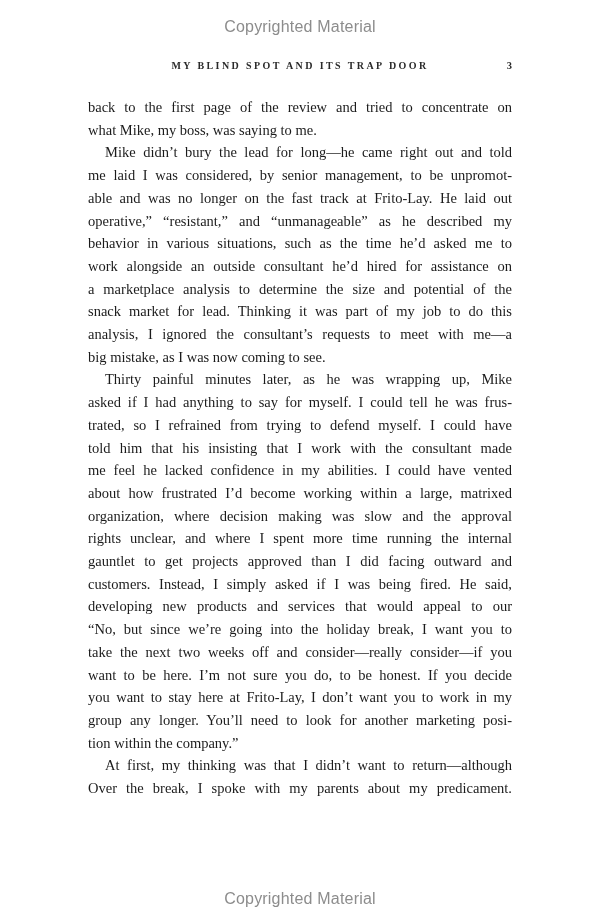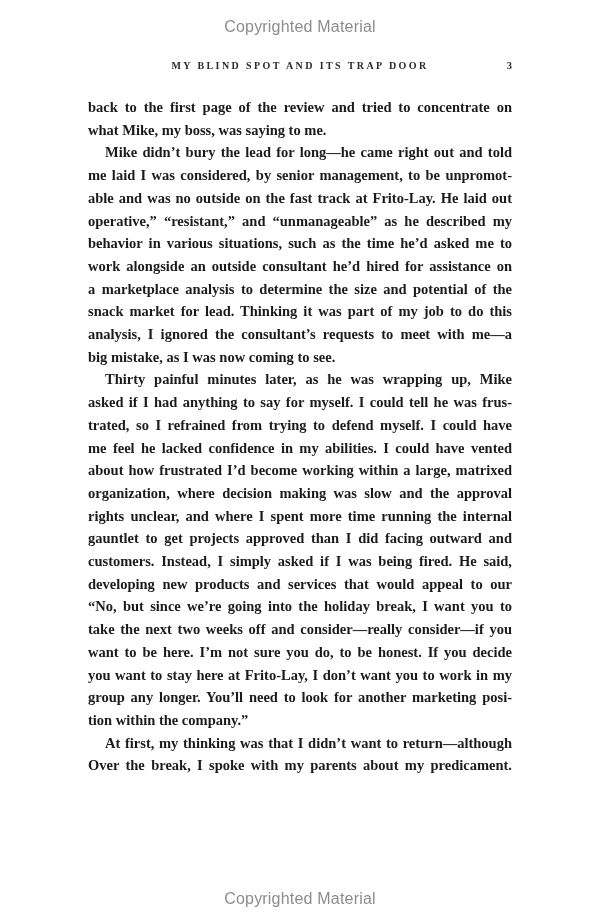--- a/index.html
+++ b/index.html
@@ -52,21 +52,21 @@
 
   .body-text {
     position: absolute;
     top: 96px;
     left: 88px;
     width: 424px;
     font-size: 14.5px;
     line-height: 22.7px;
     color: #1b1b1b;
   }
-  .para { margin: 0; padding: 0; font-weight: bold; }
+  .para { margin: 0; padding: 0; }
   .line {
     text-align: justify;
     text-align-last: justify;
     -moz-text-align-last: justify;
     white-space: normal;
   }
   .line.last {
     text-align-last: left;
     -moz-text-align-last: left;
   }
@@ -91,33 +91,34 @@
   </div>
 
   <div class="body-text">
       <div class="para">
         <div class="line">back to the first page of the review and tried to concentrate on</div>
         <div class="line last">what Mike, my boss, was saying to me.</div>
       </div>
       <div class="para indent">
         <div class="line">Mike didn’t bury the lead for long—he came right out and told</div>
         <div class="line">me laid I was considered, by senior management, to be unpromot-</div>
-        <div class="line">able and was no outside on the fast track at Frito-Lay. He laid out</div>
+        <div class="line">able and was no longer on the fast track at Frito-Lay. He laid out</div>
         <div class="line">operative,” “resistant,” and “unmanageable” as he described my</div>
         <div class="line">behavior in various situations, such as the time he’d asked me to</div>
         <div class="line">work alongside an outside consultant he’d hired for assistance on</div>
         <div class="line">a marketplace analysis to determine the size and potential of the</div>
         <div class="line">snack market for lead. Thinking it was part of my job to do this</div>
         <div class="line">analysis, I ignored the consultant’s requests to meet with me—a</div>
         <div class="line last">big mistake, as I was now coming to see.</div>
       </div>
       <div class="para indent">
         <div class="line">Thirty painful minutes later, as he was wrapping up, Mike</div>
         <div class="line">asked if I had anything to say for myself. I could tell he was frus-</div>
         <div class="line">trated, so I refrained from trying to defend myself. I could have</div>
+        <div class="line">told him that his insisting that I work with the consultant made</div>
         <div class="line">me feel he lacked confidence in my abilities. I could have vented</div>
         <div class="line">about how frustrated I’d become working within a large, matrixed</div>
         <div class="line">organization, where decision making was slow and the approval</div>
         <div class="line">rights unclear, and where I spent more time running the internal</div>
         <div class="line">gauntlet to get projects approved than I did facing outward and</div>
         <div class="line">customers. Instead, I simply asked if I was being fired. He said,</div>
         <div class="line">developing new products and services that would appeal to our</div>
         <div class="line">“No, but since we’re going into the holiday break, I want you to</div>
         <div class="line">take the next two weeks off and consider—really consider—if you</div>
         <div class="line">want to be here. I’m not sure you do, to be honest. If you decide</div>

